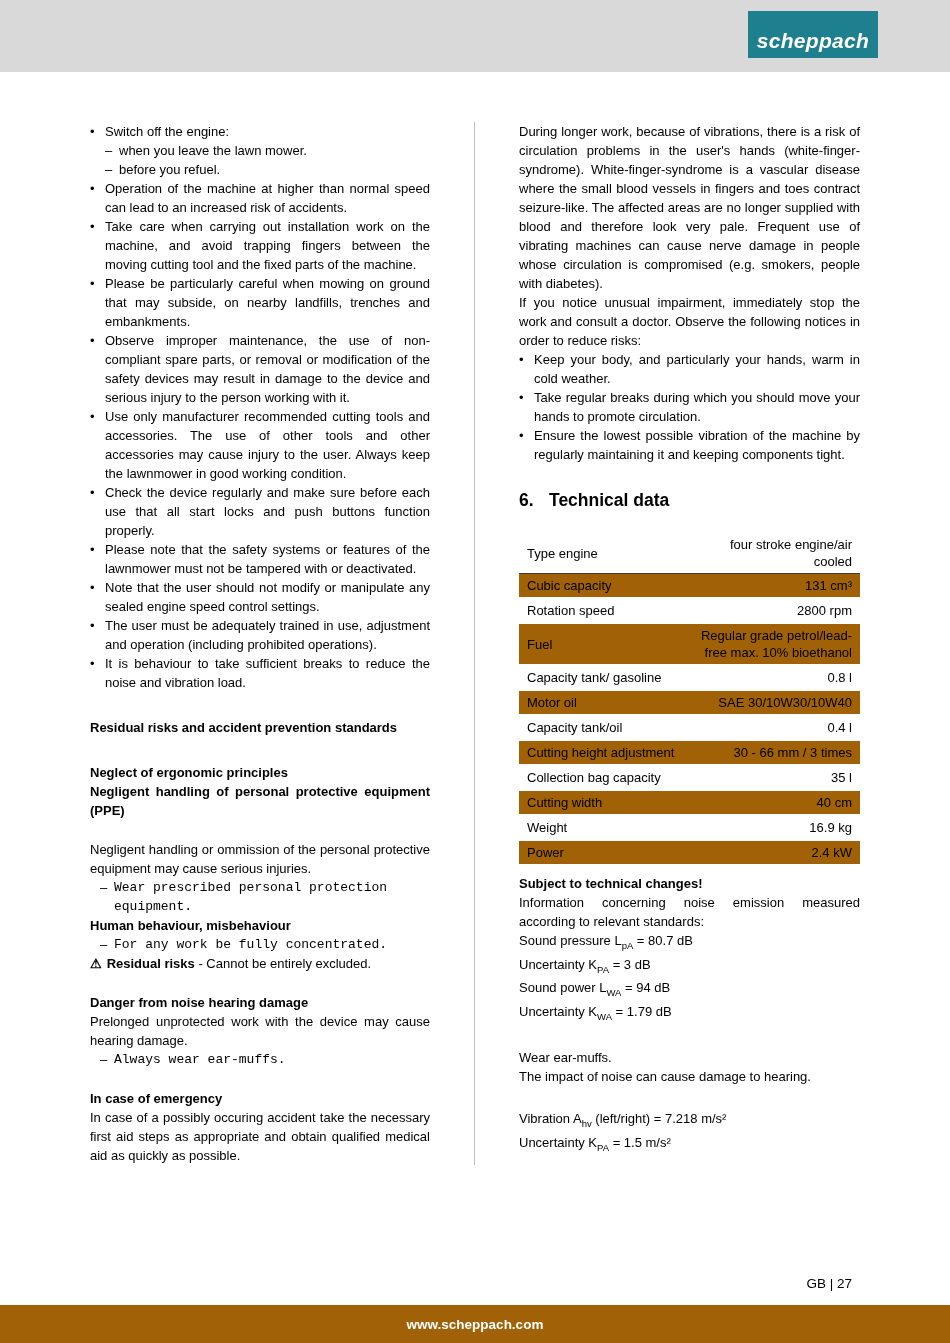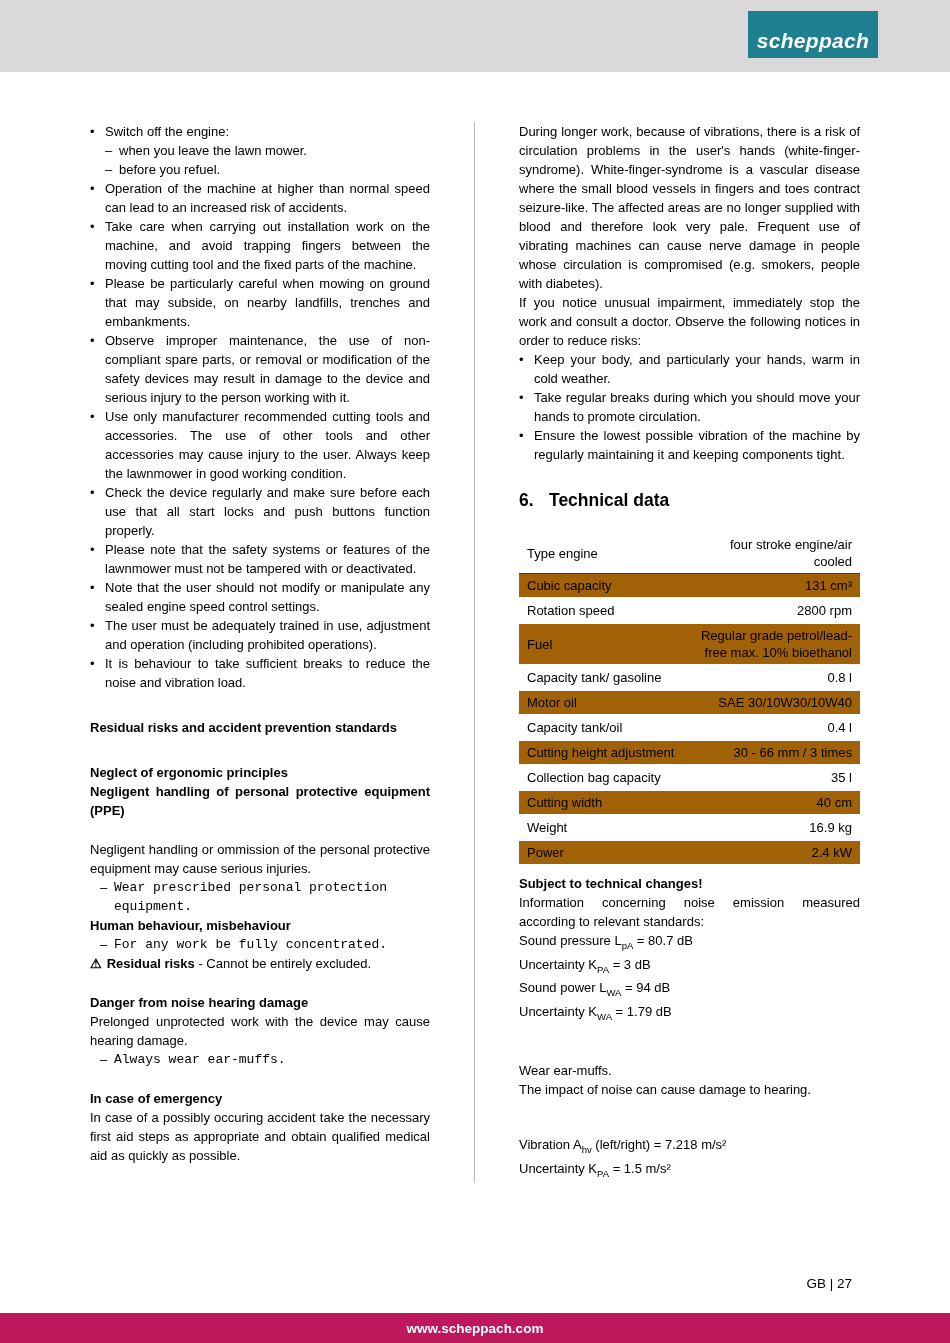--- a/index.html
+++ b/index.html
@@ -30,42 +30,42 @@
   .li .mk { flex:none; width:15px; }
   .li .tx { flex:1; }
   .li.subli { margin-left:15px; }
   .li.subli .mk { width:14px; }
 
   .dashline { display:flex; margin-left:10px; }
   .dashline .mk { flex:none; width:14px; }
   .dashline .tx { flex:1;font-family:Liberation Mono, monospace; }
 
   .mt8  { margin-top:8px; }
-  .mt19 { margin-top:36px; }
+  .mt19 { margin-top:23px; }
   .mt20 { margin-top:20px; }
   .mt26 { margin-top:26px; }
 
   .warnline .w { margin-right:5px; }
 
   
   .tech-heading { display:flex; font-size:17.5px; font-weight:bold; margin-top:26px; line-height:1.2; }
   .tech-heading .no { width:30px; flex:none; }
 
   .table { margin-top:22px; width:341px; }
   .trow { display:flex; align-items:center; padding:3px 8px; min-height:24px; border-bottom:2px solid #fff; }
   .trow.g { background:#a16207; }
   .trow.hsep { border-bottom:1px solid #3c3c3c; }
   .tlabel { width:162px; flex:none; font-size:13px; line-height:17px; }
   .tvalue { flex:1; text-align:right; font-size:13px; line-height:17px; }
 
   .nline sub { font-size:9.5px; }
 
   
   .pagenum { position:absolute; right:98px; bottom:52px; font-size:13.5px; }
-  .bottombar { position:absolute; bottom:0; left:0; width:950px; height:30px; background:#be185d; color:#fff;
+  .bottombar { position:absolute; bottom:0; left:0; width:950px; height:38px; background:#a16207; color:#fff;
           display:flex; align-items:center; justify-content:center; font-weight:bold; font-size:13.5px; }
 </style>
 </head>
 <body>
 
 <div class="page">
 
   <div class="topbar">
     <div class="logo">
       <div class="logo-stripes"></div>

